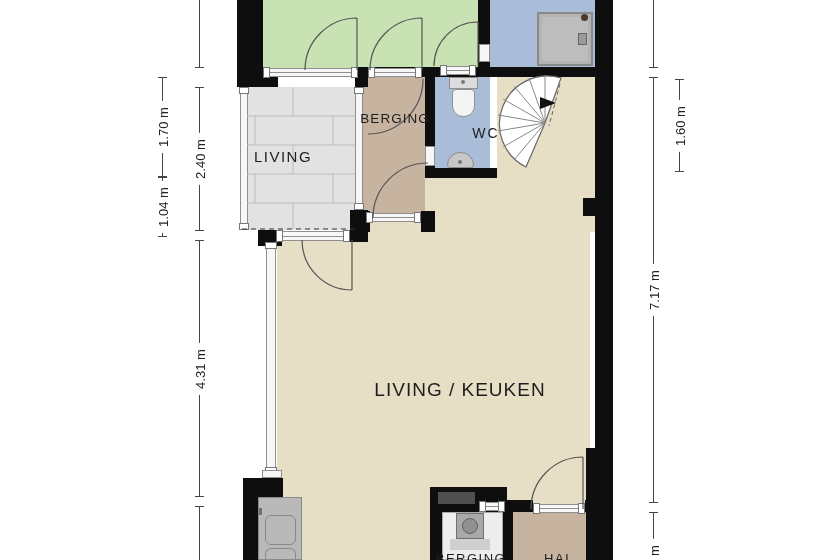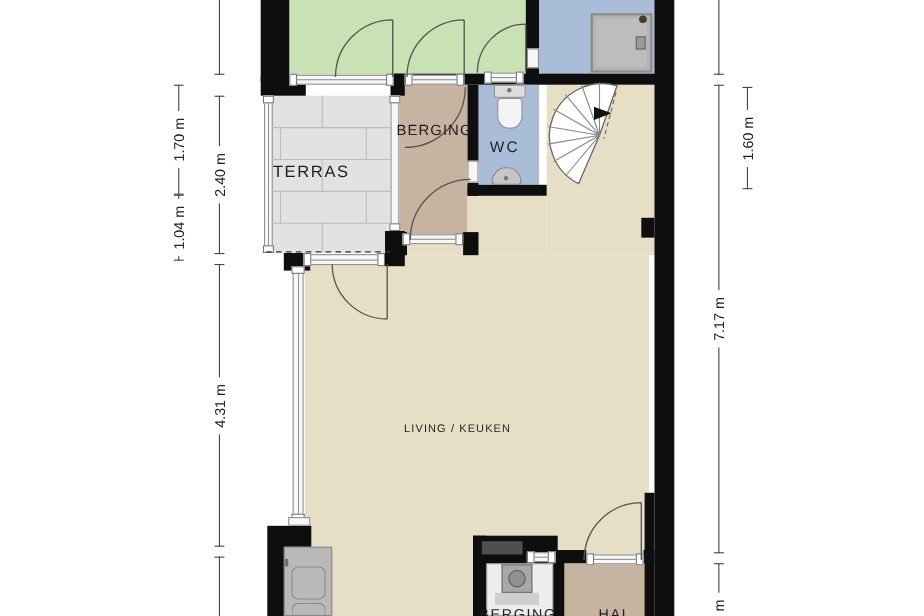--- a/index.html
+++ b/index.html
@@ -122,24 +122,24 @@
   <div class="fx" style="left:458px;top:160px;width:4px;height:4px;border-radius:50%;background:#777"></div>
   <div class="fx" style="left:450px;top:539px;width:40px;height:11px;background:#cfcfcf"></div>
   <div class="fx" style="left:456px;top:513px;width:28px;height:26px;background:#a8a8a8;border:1px solid #6f6f6f"></div>
   <div class="fx" style="left:462px;top:518px;width:16px;height:16px;border-radius:50%;background:#919191;border:1px solid #5f5f5f"></div>
   <div class="fx" style="left:438px;top:492px;width:37px;height:12px;background:#4f4f4f"></div>
   <div class="fx" style="left:258px;top:497px;width:44px;height:63px;background:#b9b9b9;border:1px solid #8a8a8a"></div>
   <div class="fx" style="left:265px;top:515px;width:31px;height:30px;border:1px solid #8a8a8a;border-radius:6px"></div>
   <div class="fx" style="left:265px;top:548px;width:31px;height:12px;border:1px solid #8a8a8a;border-radius:6px 6px 0 0;border-bottom:none"></div>
   <div class="fx" style="left:259px;top:508px;width:3px;height:7px;background:#6f6f6f"></div>
 
-  <div class="rlabel" style="left:283px;top:156px;font-size:15px">TERRAS</div>
+  <div class="rlabel" style="left:283px;top:156px;font-size:15px">LIVING</div>
   <div class="rlabel" style="left:395px;top:118px;font-size:13.5px;letter-spacing:1px">BERGING</div>
-  <div class="rlabel" style="left:459px;top:133px;letter-spacing:2px">WC</div>
-  <div class="rlabel" style="left:416px;top:390px;font-size:10px;letter-spacing:1px">LIVING / KEUKEN</div>
+  <div class="rlabel" style="left:486px;top:133px;letter-spacing:2px">WC</div>
+  <div class="rlabel" style="left:460px;top:390px;font-size:19px;letter-spacing:1px">LIVING / KEUKEN</div>
   <div class="rlabel" style="left:471px;top:558px;font-size:13px">BERGING</div>
   <div class="rlabel" style="left:559px;top:558px;font-size:13px">HAL</div>
 
   <div class="vdim" style="left:162px;top:77px;height:100px">
     <span class="dlabel">1.70 m</span>
   </div>
   <div class="vdim" style="left:162px;top:177px;height:60px">
     <span class="dlabel">1.04 m</span>
   </div>
   <div class="vdim" style="left:199px;top:-12px;height:80px"></div>

